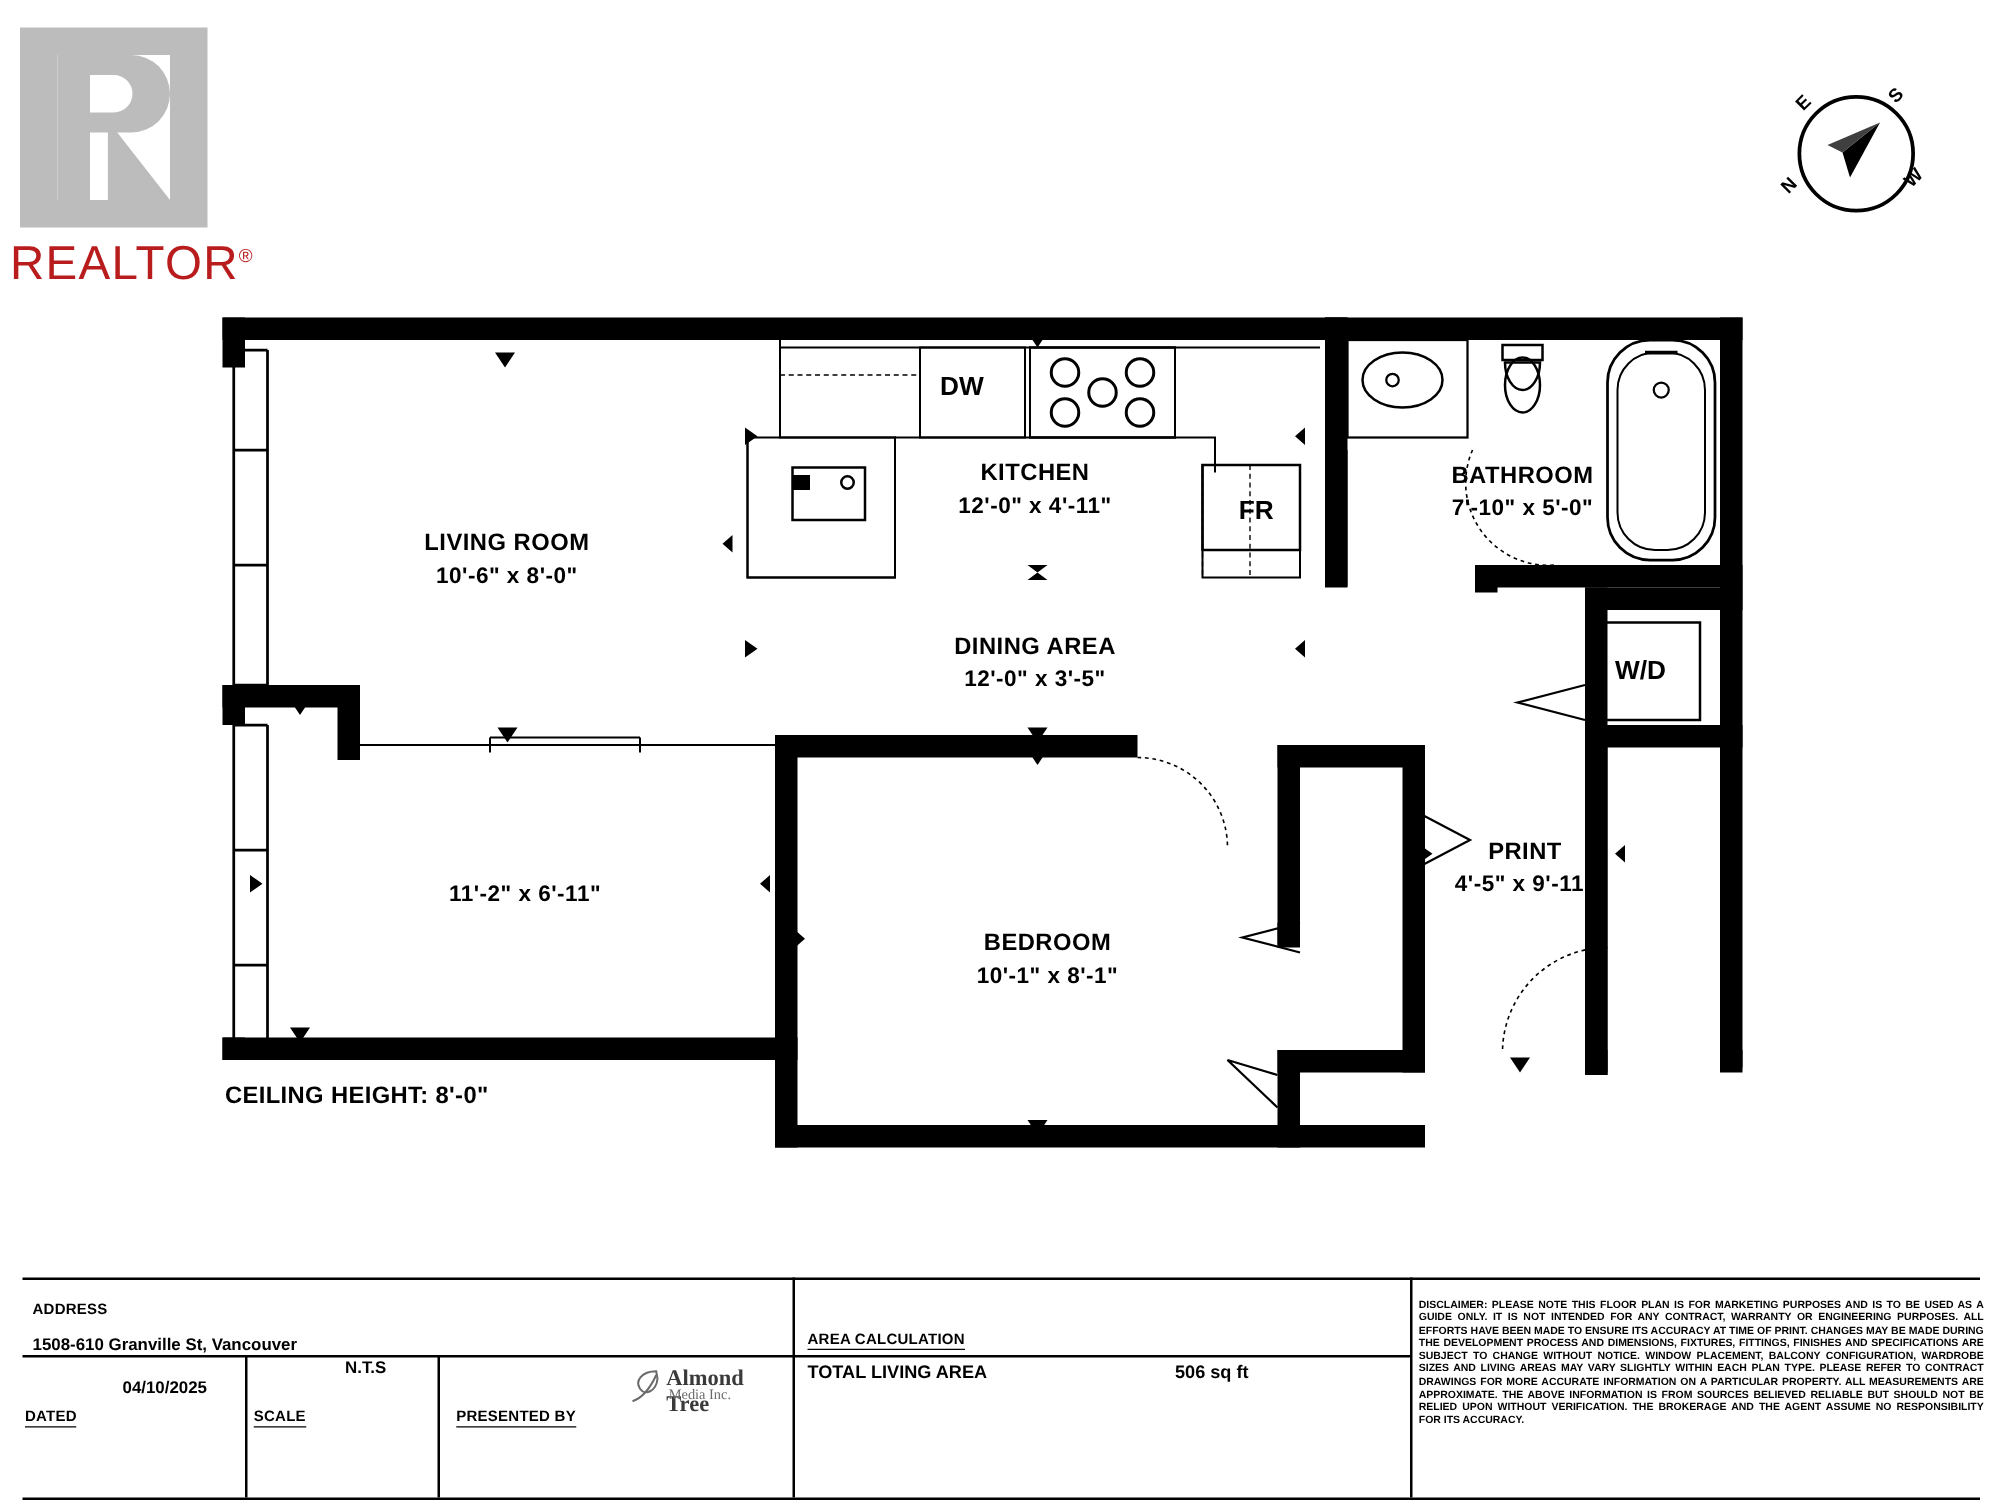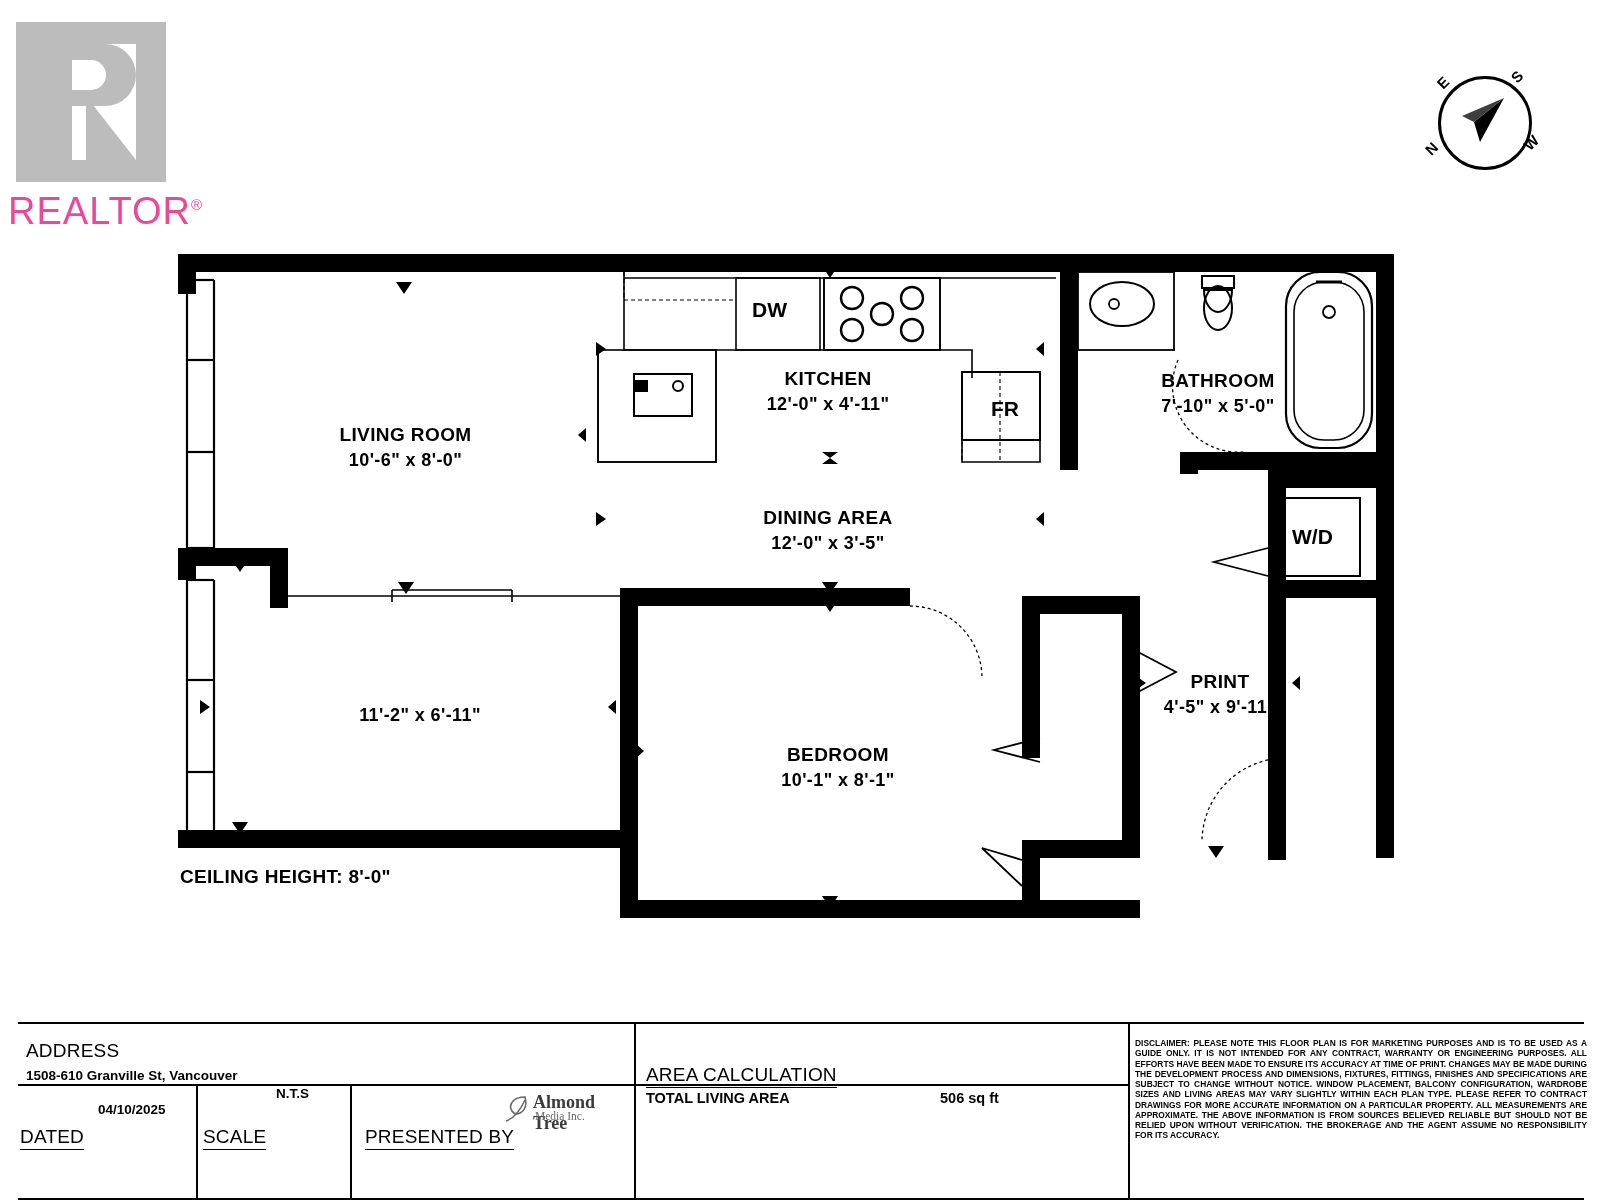--- a/index.html
+++ b/index.html
@@ -15,21 +15,21 @@
 
   
   .realtor-logo{position:absolute;left:8px;top:22px;width:170px;height:220px;}
   .realtor-mark{position:absolute;left:8px;top:0;width:150px;height:160px;background:#bcbcbc;}
   .realtor-mark .rcut{position:absolute;left:30px;top:22px;width:90px;height:116px;background:#fff;}
   .realtor-mark .rstem{position:absolute;left:30px;top:22px;width:26px;height:116px;background:#bcbcbc;}
   .realtor-mark .rbowl{position:absolute;left:56px;top:22px;width:64px;height:62px;background:#bcbcbc;border-radius:0 34px 34px 0;}
   .realtor-mark .rbowlin{position:absolute;left:56px;top:38px;width:34px;height:30px;background:#fff;border-radius:0 18px 18px 0;}
   .realtor-mark .rleg{position:absolute;left:70px;top:74px;width:50px;height:64px;background:#bcbcbc;
       clip-path:polygon(0 0,100% 100%,0 100%);}
-  .realtor-word{position:absolute;left:0;top:168px;font-size:38px;letter-spacing:1px;color:#ec4899;font-weight:400;}
+  .realtor-word{position:absolute;left:0;top:168px;font-size:38px;letter-spacing:1px;color:#b91c1c;font-weight:400;}
   .realtor-word sup{font-size:15px;vertical-align:super;}
 
   
   .compass{position:absolute;left:1424px;top:62px;width:118px;height:118px;}
   .compass .ring{position:absolute;left:14px;top:14px;width:88px;height:88px;border:3px solid #000;border-radius:50%;}
   .compass .needle{position:absolute;left:36px;top:34px;width:46px;height:50px;}
   .compass .lbl{position:absolute;font-size:15px;font-weight:700;}
   .compass .lbl.n{left:2px;top:78px;transform:rotate(-45deg);}
   .compass .lbl.e{left:14px;top:12px;transform:rotate(-45deg);}
   .compass .lbl.s{left:88px;top:6px;transform:rotate(-45deg);}
@@ -40,21 +40,21 @@
 
   
   .room{position:absolute;text-align:center;font-size:19px;font-weight:700;letter-spacing:.4px;line-height:1.35;}
   .room .dim{font-size:18px;font-weight:700;}
   .tag{position:absolute;font-size:21px;font-weight:700;}
   .ceiling{position:absolute;left:180px;top:866px;font-size:19px;font-weight:700;letter-spacing:.3px;}
 
   
   .footer{position:absolute;left:0;top:1022px;width:1600px;height:178px;}
   .fline{position:absolute;background:#000;}
-  .f-label{position:absolute;font-size:19px;font-weight:400;letter-spacing:.2px;}
+  .f-label{position:absolute;font-size:12px;font-weight:700;letter-spacing:.2px;}
   .f-value{position:absolute;font-size:13.5px;font-weight:700;}
   .underline{border-bottom:1.6px solid #000;padding-bottom:1px;margin-top:24px;}
   .disclaimer{position:absolute;left:1135px;top:1038px;width:452px;font-size:8.4px;line-height:1.22;font-weight:700;text-align:justify;letter-spacing:0px;}
   .presenter{position:absolute;left:503px;top:1092px;width:130px;height:46px;}
   .presenter .pname{position:absolute;left:30px;top:0px;font-size:18px;font-weight:700;color:#3a3a3a;font-family:"Liberation Serif",serif;}
   .presenter .psub{position:absolute;left:32px;top:18px;font-size:11.5px;color:#6a6a6a;font-family:"Liberation Serif",serif;}
 </style>
 </head>
 <body>
 

